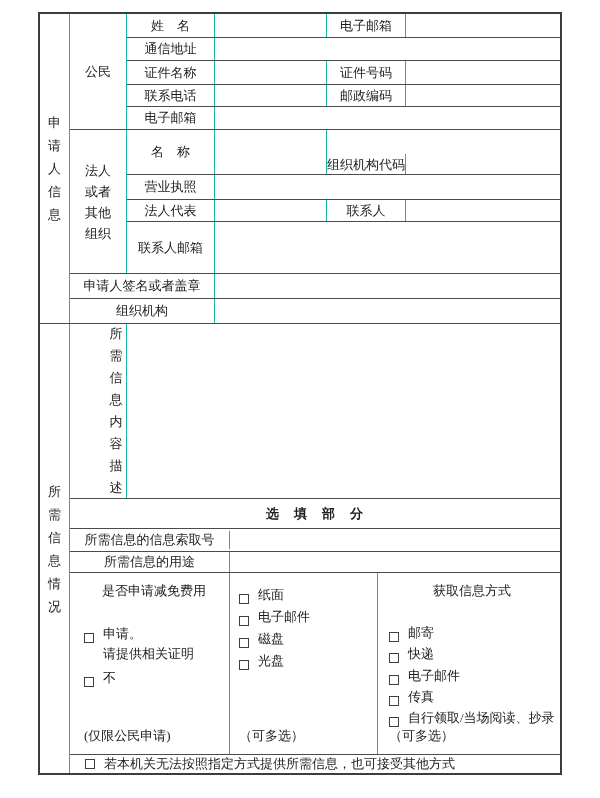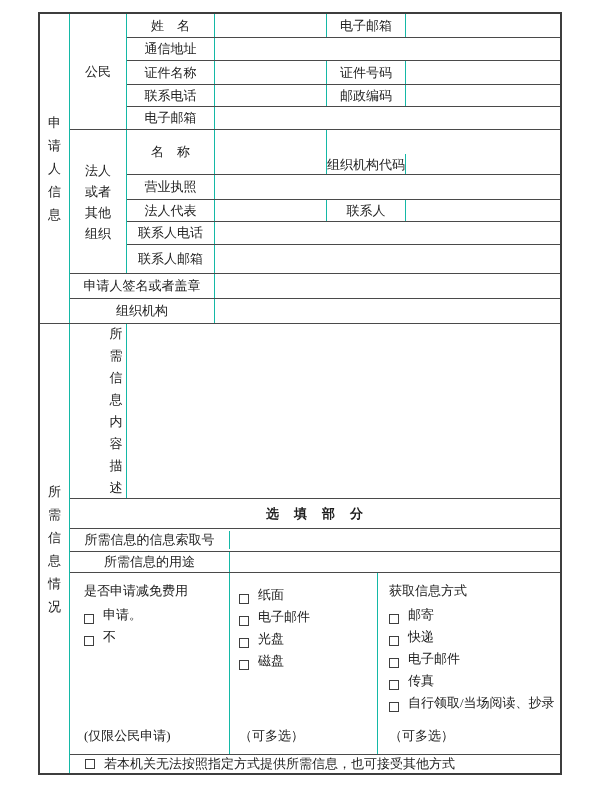--- a/index.html
+++ b/index.html
@@ -50,21 +50,21 @@
     height:30px; display:flex; align-items:center; justify-content:center;
     font-weight:bold; letter-spacing:1px;text-align:right;
   }
   .idx-row { height:23px;align-items:center; }
   .use-row { height:21px; }
   .choice-row { height:182px; }
   .optcol { display:flex; flex-direction:column; padding:9px 5px 9px 14px; min-width:0; }
   .optcol.c2 { width:148px; padding-left:9px; }
   .optcol.c1 { width:160px; }
   .optcol.c3 { flex:1; padding-left:11px; }
-  .opt-title { line-height:18px; margin-bottom:2px; white-space:nowrap; }
+  .opt-title { line-height:18px; margin-bottom:21px; white-space:nowrap;text-align:center; }
   .opt { display:flex; align-items:flex-end; height:22px; white-space:nowrap; }
   .cb {
     width:10px; height:10px; border:1px solid #3f3f3f; background:#fff;
     display:inline-block; flex:0 0 auto; margin-right:9px;
   }
   .opt-indent { height:22px; line-height:22px; padding-left:19px; white-space:nowrap; }
   .opt-note { margin-top:auto; line-height:18px; white-space:nowrap; }
   .other-row { flex:1; display:flex; align-items:center; padding-left:15px; white-space:nowrap; }
   .input-cell { background:#fff; }
 </style>
@@ -135,24 +135,20 @@
             <div class="in-rest input-cell"></div>
           </div>
           <div class="frow bb h25">
             <div class="cell-c lbl88 br">营业执照</div>
             <div class="in-rest input-cell"></div>
           </div>
           <div class="frow bb h22">
             <div class="cell-c lbl88 br">法人代表</div>
             <div class="in112 br input-cell"></div>
             <div class="cell-c lbl79 br">联系人</div>
-            <div class="in-rest input-cell"></div>
-          </div>
-          <div class="frow bb h23">
-            <div class="cell-c lbl88 br">联系人电话</div>
             <div class="in-rest input-cell"></div>
           </div>
           <div class="frow grow">
             <div class="cell-c lbl88 br">联系人邮箱</div>
             <div class="in-rest input-cell"></div>
           </div>
         </div>
       </div>
 
       <div class="frow bb h25">
@@ -202,43 +198,44 @@
       </div>
 
       <div class="frow bb choice-row">
 
         <div class="optcol c1 br">
           <div class="opt-title">是否申请减免费用</div>
           <div class="opt">
             <span class="cb"></span>
             <span>申请。</span>
           </div>
+          <div class="opt-indent">请提供相关证明</div>
           <div class="opt">
             <span class="cb"></span>
             <span>不</span>
           </div>
           <div class="opt-note">(仅限公民申请)</div>
         </div>
 
         <div class="optcol c2 br">
           <div class="opt">
             <span class="cb"></span>
             <span>纸面</span>
           </div>
           <div class="opt">
             <span class="cb"></span>
             <span>电子邮件</span>
           </div>
           <div class="opt">
             <span class="cb"></span>
+            <span>磁盘</span>
+          </div>
+          <div class="opt">
+            <span class="cb"></span>
             <span>光盘</span>
-          </div>
-          <div class="opt">
-            <span class="cb"></span>
-            <span>磁盘</span>
           </div>
           <div class="opt-note">（可多选）</div>
         </div>
 
         <div class="optcol c3">
           <div class="opt-title">获取信息方式</div>
           <div class="opt">
             <span class="cb"></span>
             <span>邮寄</span>
           </div>

